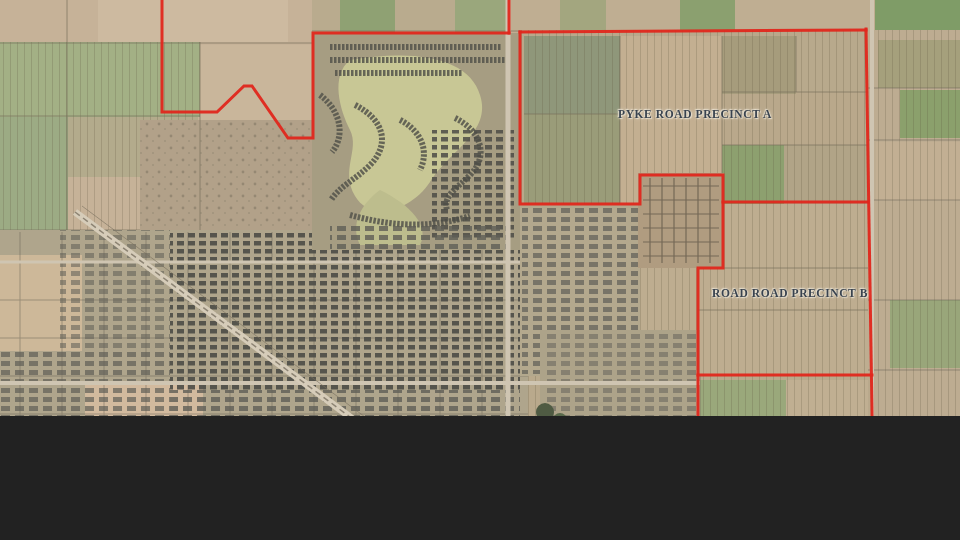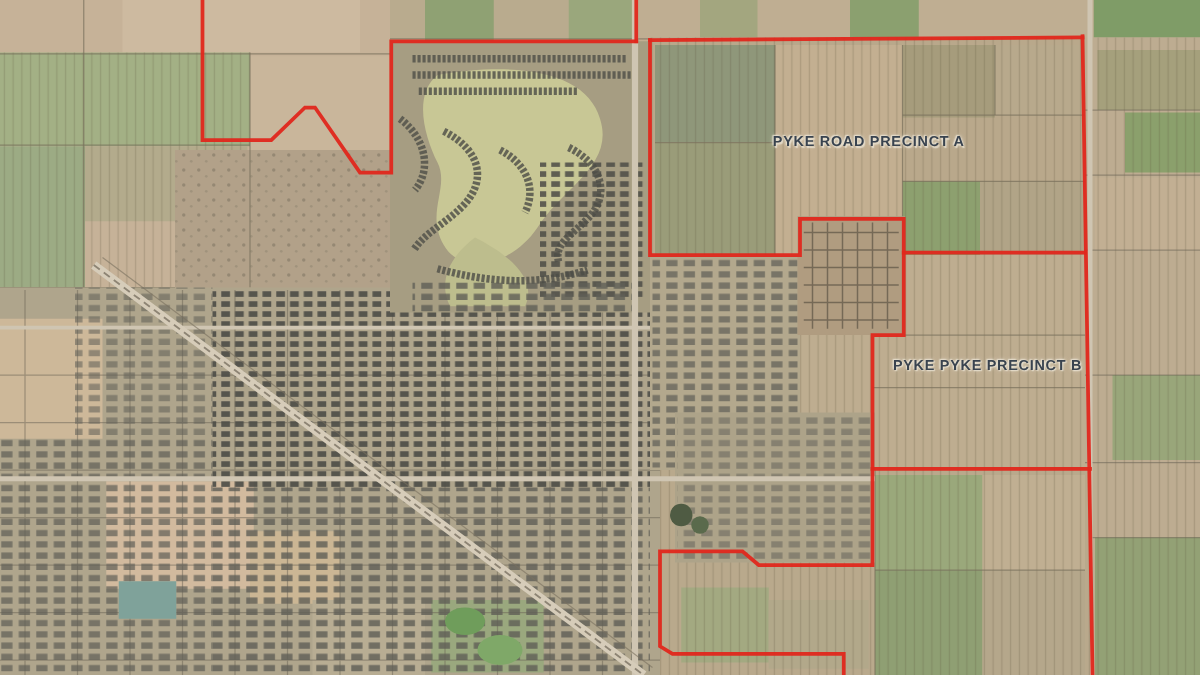--- a/index.html
+++ b/index.html
@@ -1,18 +1,18 @@
 <!DOCTYPE html>
 <html style="--boundary: #e0271c; --label-text: #39434f; --label-halo: #ded5c4;"><head>
 <meta charset="utf-8">
 <style>
   html,body{margin:0;padding:0;background:#222;}
   .map-root{
-    position:relative;width:960px;height:540px;overflow:hidden;
-    font-family:Liberation Sans, sans-serif;background:#fef9c3;
+    position:relative;width:960px;height:416px;overflow:hidden;
+    font-family:Liberation Serif, serif;background:#fef9c3;
   }
   .map-root svg{position:absolute;left:0;top:0;display:block;}
   .boundary{fill:none;stroke:var(--boundary,#e0271c);stroke-width:3;stroke-linejoin:miter;stroke-linecap:square;opacity:.95;}
   .map-label{
     position:absolute;transform:translate(-50%,-50%);
     font-weight:bold;font-size:11.5px;letter-spacing:.6px;white-space:nowrap;
     color:var(--label-text,#39434f);
     text-shadow:0 0 2px rgba(232,224,208,.95),0 0 4px rgba(232,224,208,.85),1px 1px 1px rgba(240,234,220,.8),-1px -1px 1px rgba(240,234,220,.8);
   }
   .thinline{stroke:#6b6456;stroke-width:1;opacity:.55;}
@@ -225,15 +225,15 @@
       <path class="boundary" d="M509,0 V33"></path>
       <path class="boundary" d="M520,32 L866,30"></path>
       <path class="boundary" d="M866,29 L874,540"></path>
       <path class="boundary" d="M520,32 V204 H640 V175 H723 V268 H698 V452 H607 L594,441 H528 V517 L538,523 H675 V540"></path>
       <path class="boundary" d="M723,202 H868"></path>
       <path class="boundary" d="M698,375 H872"></path>
     </g>
   </svg>
 
   <div class="map-label" style="left:695px;top:114px;">PYKE ROAD PRECINCT A</div>
-  <div class="map-label" style="left:790px;top:293px;">PYKE PYKE PRECINCT B</div>
+  <div class="map-label" style="left:790px;top:293px;">ROAD ROAD PRECINCT B</div>
 
 </div>
 
 </body></html>

